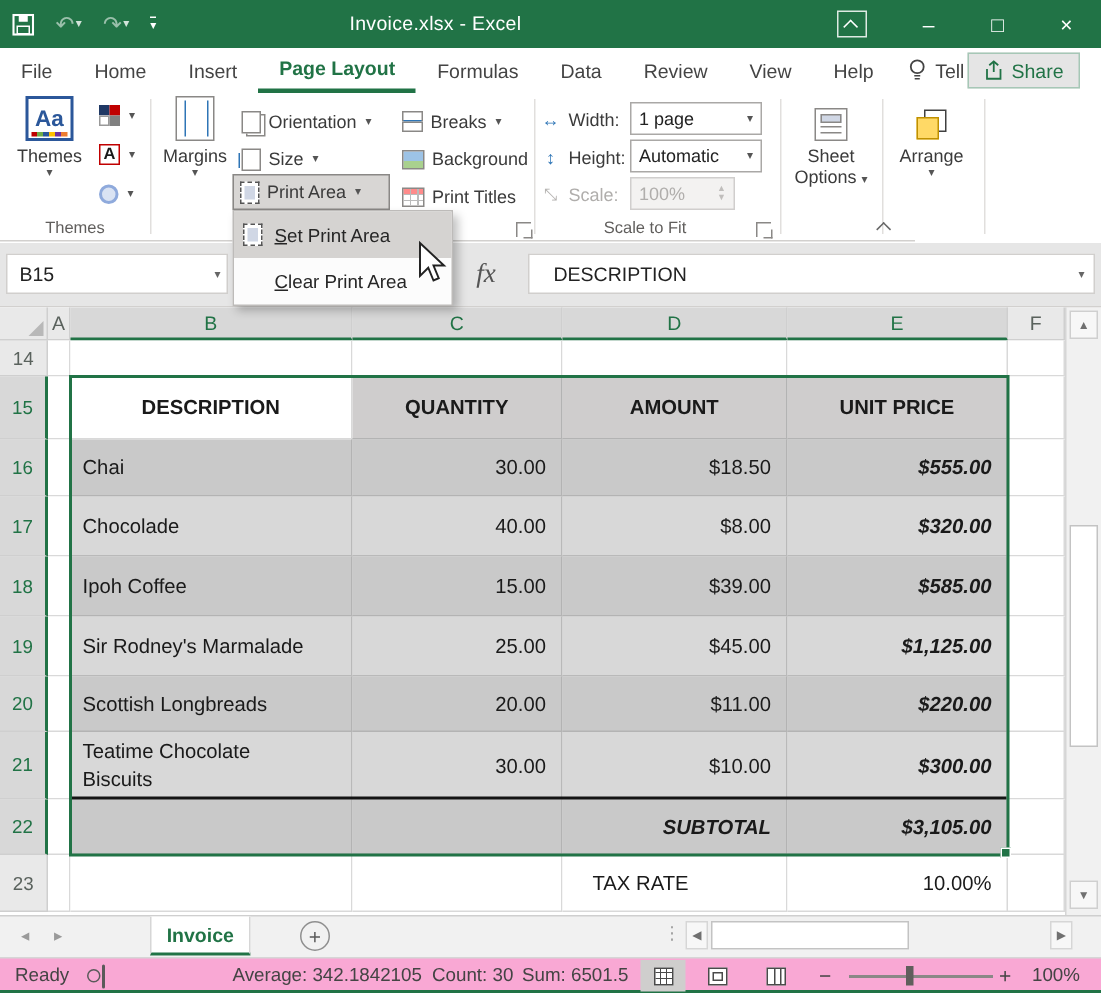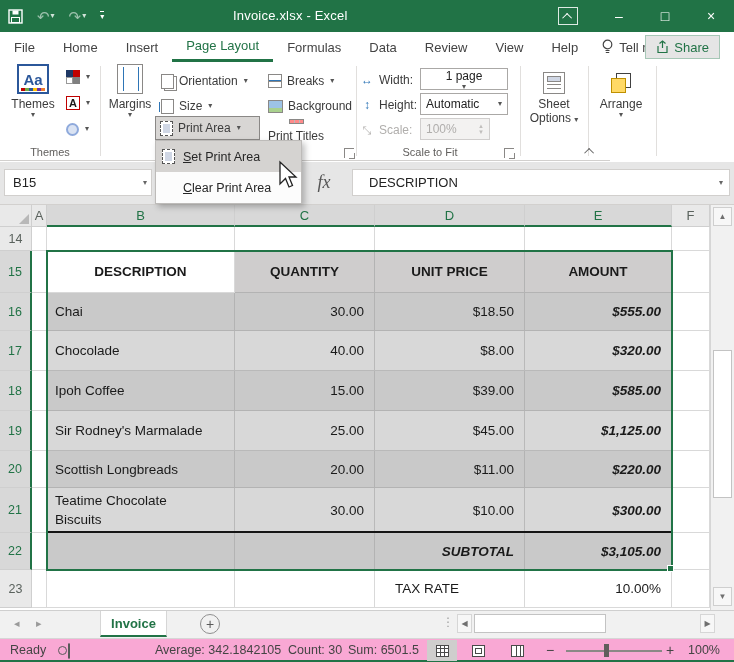--- a/index.html
+++ b/index.html
@@ -16,21 +16,21 @@
   .qat-custom { border-top:1.5px solid #fff; font-size:8px; color:#fff; padding-top:1px; }
   .title-text { position:absolute; left:233px; top:8px; font-size:13px; color:#fff; letter-spacing:.2px; }
   .winbtns { position:absolute; right:0; top:0; height:32px; display:flex; }
   .winbtn { width:46px; height:32px; display:flex; align-items:center; justify-content:center; color:#fff; font-size:14px; }
   .ribbon-display-btn { position:absolute; right:156px; top:7px; width:20px; height:18px; border:1px solid rgba(255,255,255,.85); display:flex; align-items:center; justify-content:center; }
   .chev-up { width:7px; height:7px; border-left:1.5px solid #fff; border-top:1.5px solid #fff; transform:rotate(45deg) translateY(2px); }
 
   
   .tabrow { position:absolute; top:32px; left:0; width:734px; height:30px; background:#fff; display:flex; align-items:stretch; }
   .rtab { padding:0 14px; display:flex; align-items:center; font-size:13px; color:#444; }
-  .rtab.active { color:#217346; border-bottom:3px solid #217346; font-weight:normal; }
+  .rtab.active { color:#217346; border-bottom:3px solid #217346; font-weight:bold; }
   .tellme { display:flex; align-items:center; gap:6px; margin-left:10px; font-size:13px; color:#444; }
   .share-btn { position:absolute; right:14px; top:3px; height:24px; border:1px solid #a6c7b6; display:flex; align-items:center; gap:5px; padding:0 10px; color:#217346; font-size:13px; background:#e5e5e5; }
 
   
   .ribbon { position:absolute; top:62px; left:0; width:610px; height:99px; background:#fff; border-bottom:1px solid #d2d0ce;padding-left:44px; }
   .rsep { position:absolute; top:4px; width:1px; height:90px; background:#e1dfdd; }
   .grp-label { position:absolute; top:84px; font-size:11px; color:#605e5c; text-align:center; }
   .launcher { position:absolute; top:86px; width:10px; height:10px; border-left:1px solid #8a8886; border-top:1px solid #8a8886; }
   .launcher::after { content:""; position:absolute; right:-1px; bottom:-1px; width:5px; height:5px; border-right:1.5px solid #8a8886; border-bottom:1.5px solid #8a8886; }
   .bigbtn { position:absolute; top:2px; width:56px; height:80px; display:flex; flex-direction:column; align-items:center; font-size:12px; color:#3b3b3b; }
@@ -269,32 +269,32 @@
     </div>
     <div class="smallbtn" style="left:264px; top:7px;">
       <span class="i-breaks"></span>
       <span>Breaks</span>
       <span class="caret">▾</span>
     </div>
     <div class="smallbtn" style="left:264px; top:32px;">
       <span class="i-bg"></span>
       <span>Background</span>
     </div>
-    <div class="smallbtn" style="left:264px; top:57px;flex-direction:column;">
+    <div class="smallbtn" style="left:264px; top:57px;">
       <span class="i-ptitles"></span>
       <span>Print Titles</span>
     </div>
     <span class="launcher" style="left:344px;"></span>
     <div class="rsep" style="left:356px;"></div>
 
     <div class="smallbtn" style="left:360px; top:6px; padding:0;">
       <span class="i-wh">↔</span>
       <span class="flabel">Width:</span>
     </div>
-    <div class="combo" style="position:absolute; left:420px; top:6px; width:88px;flex-direction:column;">
+    <div class="combo" style="position:absolute; left:420px; top:6px; width:88px;">
       <span>1 page</span>
       <span class="caret">▾</span>
     </div>
     <div class="smallbtn" style="left:360px; top:31px; padding:0;">
       <span class="i-wh">↕</span>
       <span class="flabel">Height:</span>
     </div>
     <div class="combo" style="position:absolute; left:420px; top:31px; width:88px;">
       <span>Automatic</span>
       <span class="caret">▾</span>
@@ -359,22 +359,22 @@
     <div class="cell"></div>
     <div class="cell"></div>
     <div class="cell"></div>
     <div class="cell"></div>
     <div class="cell"></div>
 
     <div class="cell rn selr">15</div>
     <div class="cell"></div>
     <div class="cell activecell tblhead">DESCRIPTION</div>
     <div class="cell hband tblhead">QUANTITY</div>
+    <div class="cell hband tblhead">AMOUNT</div>
     <div class="cell hband tblhead">UNIT PRICE</div>
-    <div class="cell hband tblhead">AMOUNT</div>
     <div class="cell"></div>
 
     <div class="cell rn selr">16</div>
     <div class="cell"></div>
     <div class="cell band-d desc">Chai</div>
     <div class="cell band-d num">30.00</div>
     <div class="cell band-d num">$18.50</div>
     <div class="cell band-d num bold">$555.00</div>
     <div class="cell"></div>
 

